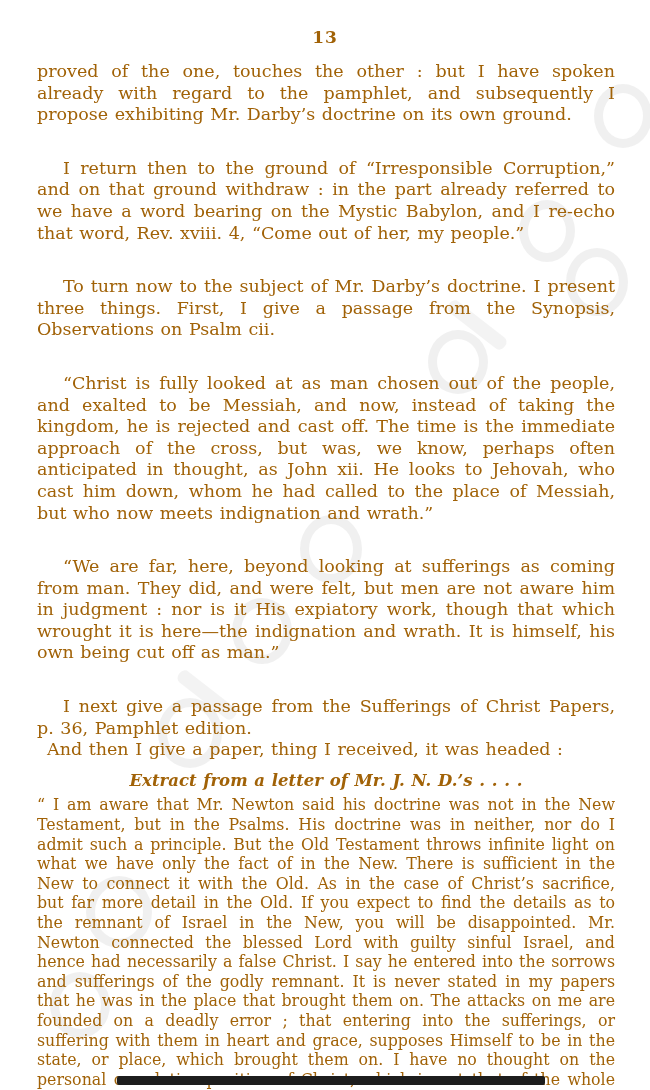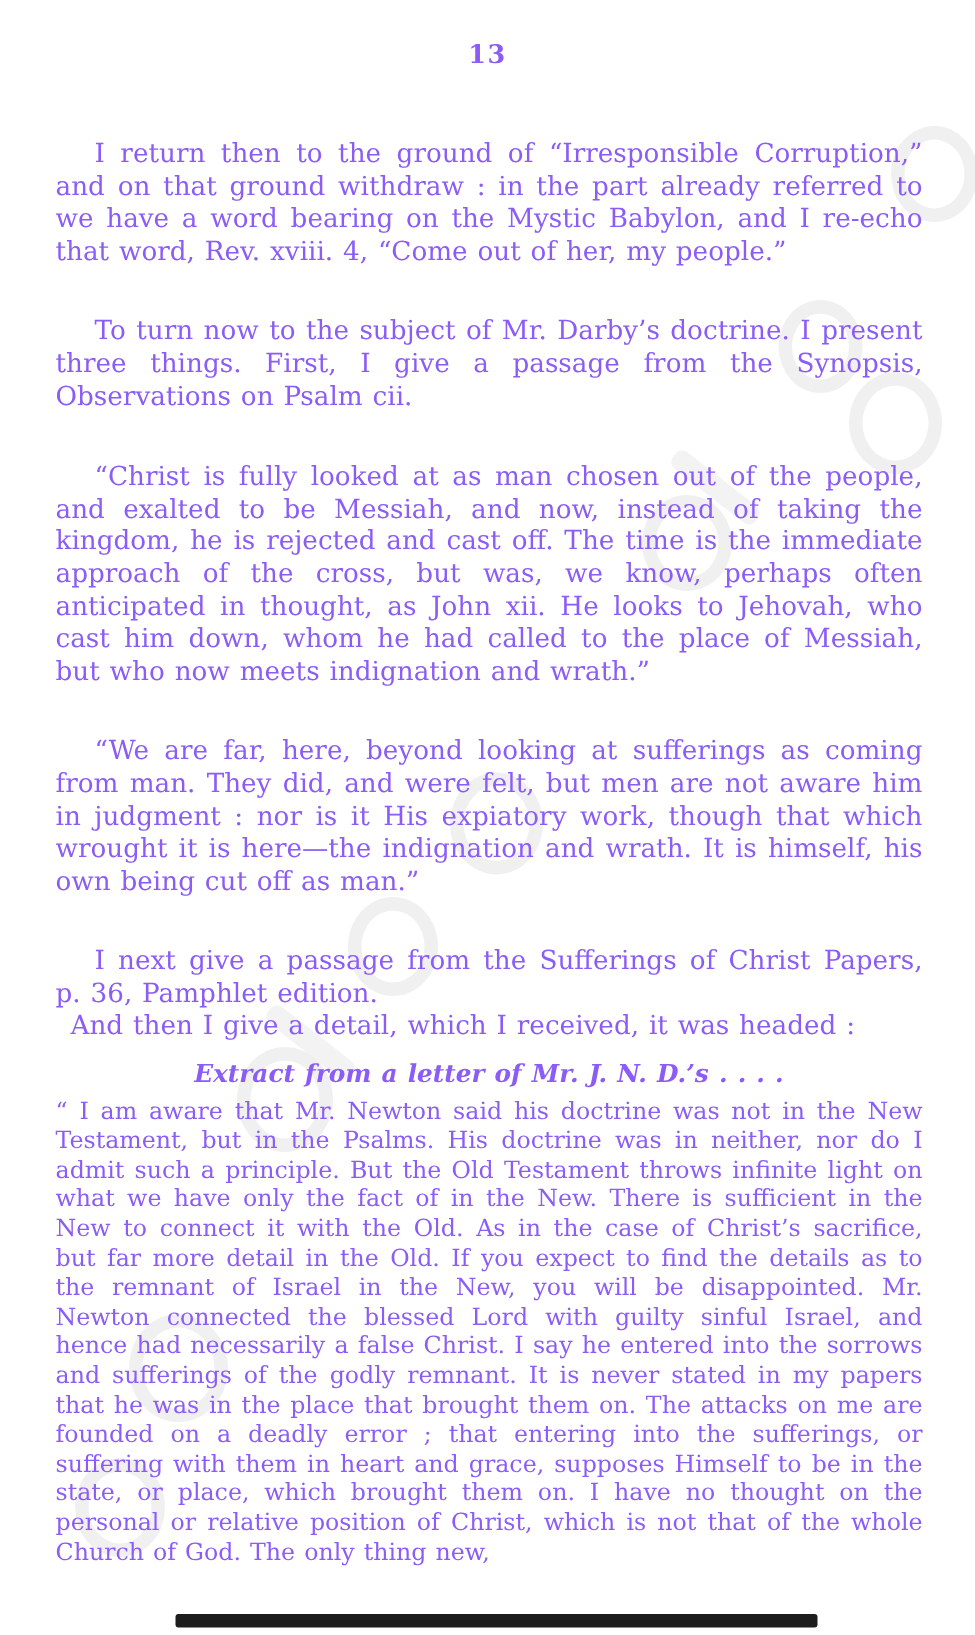--- a/index.html
+++ b/index.html
@@ -2,21 +2,21 @@
 <html><head>
 <meta charset="utf-8">
 <style>
   html, body { margin: 0; padding: 0; background: #ffffff; }
   .page {
     position: relative;
     width: 650px;
     height: 1090px;
     background: #ffffff;
     font-family: "DejaVu Serif", "Liberation Serif", serif;
-    color: #8b5cf6;
+    color: #a16207;
     overflow: hidden;
   }
   .page-number {
     position: absolute;
     top: 27px;
     left: 0;
     right: 0;
     text-align: center;
     font-size: 17px;
     font-weight: bold;
@@ -89,33 +89,34 @@
   <div class="wm" style="left:300px; top:515px; width:44px; height:50px;"></div>
   <div class="wm" style="left:232px; top:598px; width:42px; height:48px;"></div>
   <div class="wm" style="left:158px; top:698px; width:46px; height:52px;"></div>
   <div class="wm" style="left:86px;  top:876px; width:48px; height:54px;"></div>
   <div class="wm" style="left:50px;  top:972px; width:42px; height:48px;"></div>
   <div class="wm-bar" style="left:470px; top:290px; width:14px; height:70px;"></div>
   <div class="wm-bar" style="left:200px; top:660px; width:14px; height:70px;"></div>
 
   <div class="text-col">
 
+    <p>proved of the one, touches the other :  but I have spoken already with regard to the pamphlet, and subsequently I propose exhibiting Mr. Darby’s doctrine on its own ground.</p>
 
     <p class="indent">I return then to the ground of “Irresponsible Corruption,” and on that ground withdraw :  in the part already referred to we have a word bearing on the Mystic Babylon, and I re-echo that word, Rev. xviii. 4, “Come out of her, my people.”</p>
 
     <p class="indent">To turn now to the subject of Mr. Darby’s doctrine.  I present three things.  First, I give a passage from the Synopsis, Observations on Psalm cii.</p>
 
     <p class="indent">“Christ is fully looked at as man chosen out of the people, and exalted to be Messiah, and now, instead of taking the kingdom, he is rejected and cast off.  The time is the immediate approach of the cross, but was, we know, perhaps often anticipated in thought, as John xii.  He looks to Jehovah, who cast him down, whom he had called to the place of Messiah, but who now meets indignation and wrath.”</p>
 
     <p class="indent">“We are far, here, beyond looking at sufferings as coming from man.  They did, and were felt, but men are not aware him in judgment :  nor is it His expiatory work, though that which wrought it is here—the indignation and wrath.  It is himself, his own being cut off as man.”</p>
 
     <p class="indent">I next give a passage from the Sufferings of Christ Papers, p. 36, Pamphlet edition.</p>
 
 
-    <p class="small-indent">And then I give a detail, which I received, it was headed :</p>
+    <p class="small-indent">And then I give a paper, thing I received, it was headed :</p>
 
     <p class="extract-heading">Extract from a letter of Mr. J. N. D.’s . . . .</p>
 
     <p class="extract-body">“ I am aware that Mr. Newton said his doctrine was not in the New Testament, but in the Psalms.  His doctrine was in neither, nor do I admit such a principle.  But the Old Testament throws infinite light on what we have only the fact of in the New.  There is sufficient in the New to connect it with the Old.  As in the case of Christ’s sacrifice, but far more detail in the Old.  If you expect to find the details as to the remnant of Israel in the New, you will be disappointed.  Mr. Newton connected the blessed Lord with guilty sinful Israel, and hence had necessarily a false Christ.  I say he entered into the sorrows and sufferings of the godly remnant.  It is never stated in my papers that he was in the place that brought them on.  The attacks on me are founded on a deadly error ; that entering into the sufferings, or suffering with them in heart and grace, supposes Himself to be in the state, or place, which brought them on.  I have no thought on the personal or relative position of Christ, which is not that of the whole Church of God.  The only thing new,</p>
 
   </div>
 
   <div class="scan-edge-bar"></div>
 
 </div>

